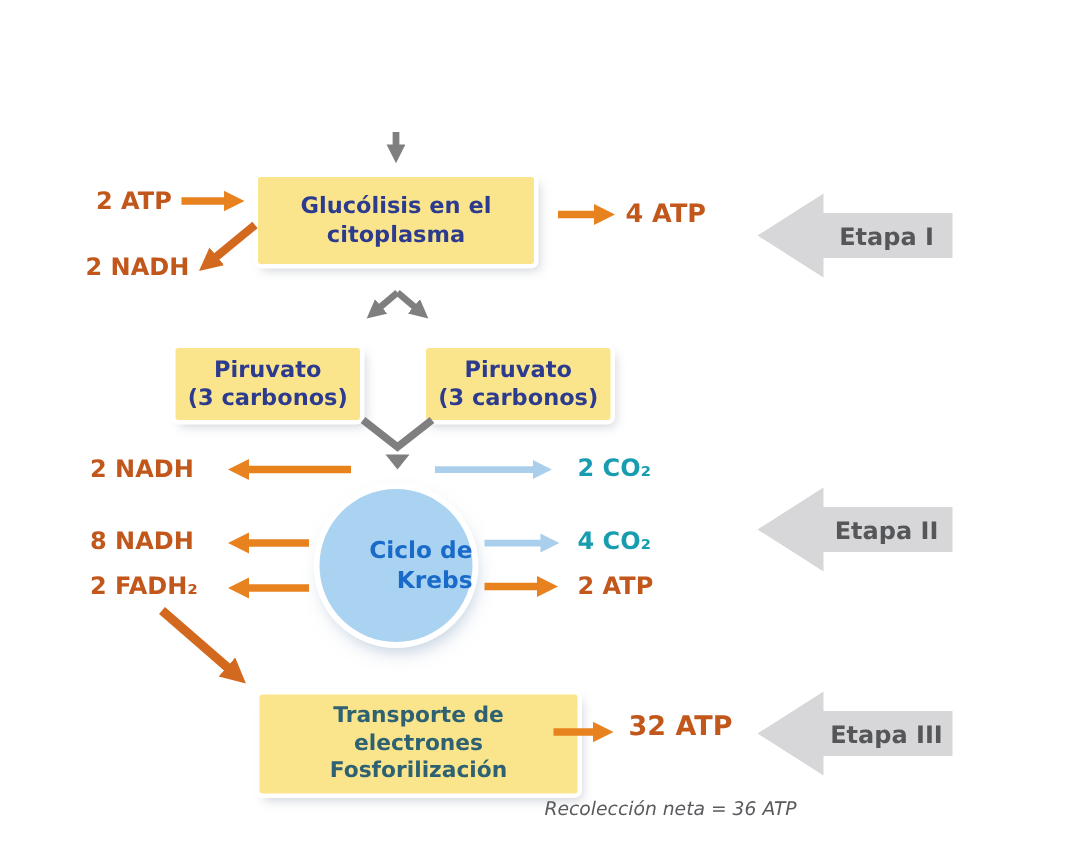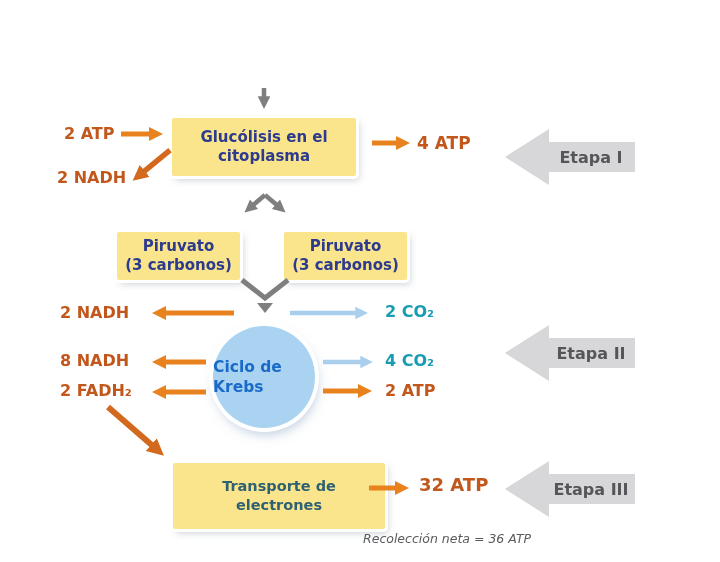--- a/index.html
+++ b/index.html
@@ -13,21 +13,21 @@
     position:absolute;background:#FAE58C;border-radius:2px;
     box-shadow:0 0 0 3px #ffffff,3px 4px 7px rgba(140,150,165,.45);
     display:flex;flex-direction:column;justify-content:center;align-items:center;
     text-align:center;color:#2D3B8E;font-weight:bold;font-size:15px;line-height:1.3;
   }
   .ybox.teal-text{color:#2E6172;font-size:14.5px;}
   
   .krebs{
     position:absolute;border-radius:50%;background:#A9D3F1;
     box-shadow:0 0 0 4px #ffffff,2px 6px 12px rgba(120,150,185,.5);
-    display:flex;flex-direction:column;justify-content:center;align-items:flex-start;
+    display:flex;flex-direction:column;justify-content:center;align-items:flex-end;
     text-align:center;color:#1A6BC9;font-weight:bold;font-size:15.5px;line-height:1.3;
   }
   
   .lbl{position:absolute;font-weight:bold;font-size:16px;white-space:nowrap;}
   .orange{color:#C2571C;}
   .teal{color:#189DB0;}
   .big{font-size:18px;}
   .neta{position:absolute;font-style:italic;font-weight:normal;font-size:12.5px;color:#5A5A5E;white-space:nowrap;}
   
   .stage{position:absolute;width:130px;height:56px;}
@@ -154,20 +154,21 @@
     <div class="stage-label">Etapa II</div>
   </div>
 
   <svg class="abs" style="left:100px;top:401px;" width="78" height="64">
     <line x1="8" y1="6" x2="54" y2="46" stroke="#D2691E" stroke-width="6" marker-end="url(#mD)"></line>
   </svg>
 
   <div class="ybox teal-text" style="left:173px;top:463px;width:212px;height:66px;">
     <div>Transporte de</div>
     <div>electrones</div>
+    <div>Fosforilización</div>
   </div>
 
   <svg class="abs" style="left:367px;top:481px;" width="48" height="14">
     <line x1="2" y1="7" x2="31" y2="7" stroke="#E8821E" stroke-width="5" marker-end="url(#mO)"></line>
   </svg>
   <div class="lbl orange big" style="left:419px;top:474px;">32 ATP</div>
 
   <div class="neta" style="left:363px;top:502px;margin-top:29px;">Recolección neta = 36 ATP</div>
 
   <div class="stage" style="left:505px;top:461px;">

